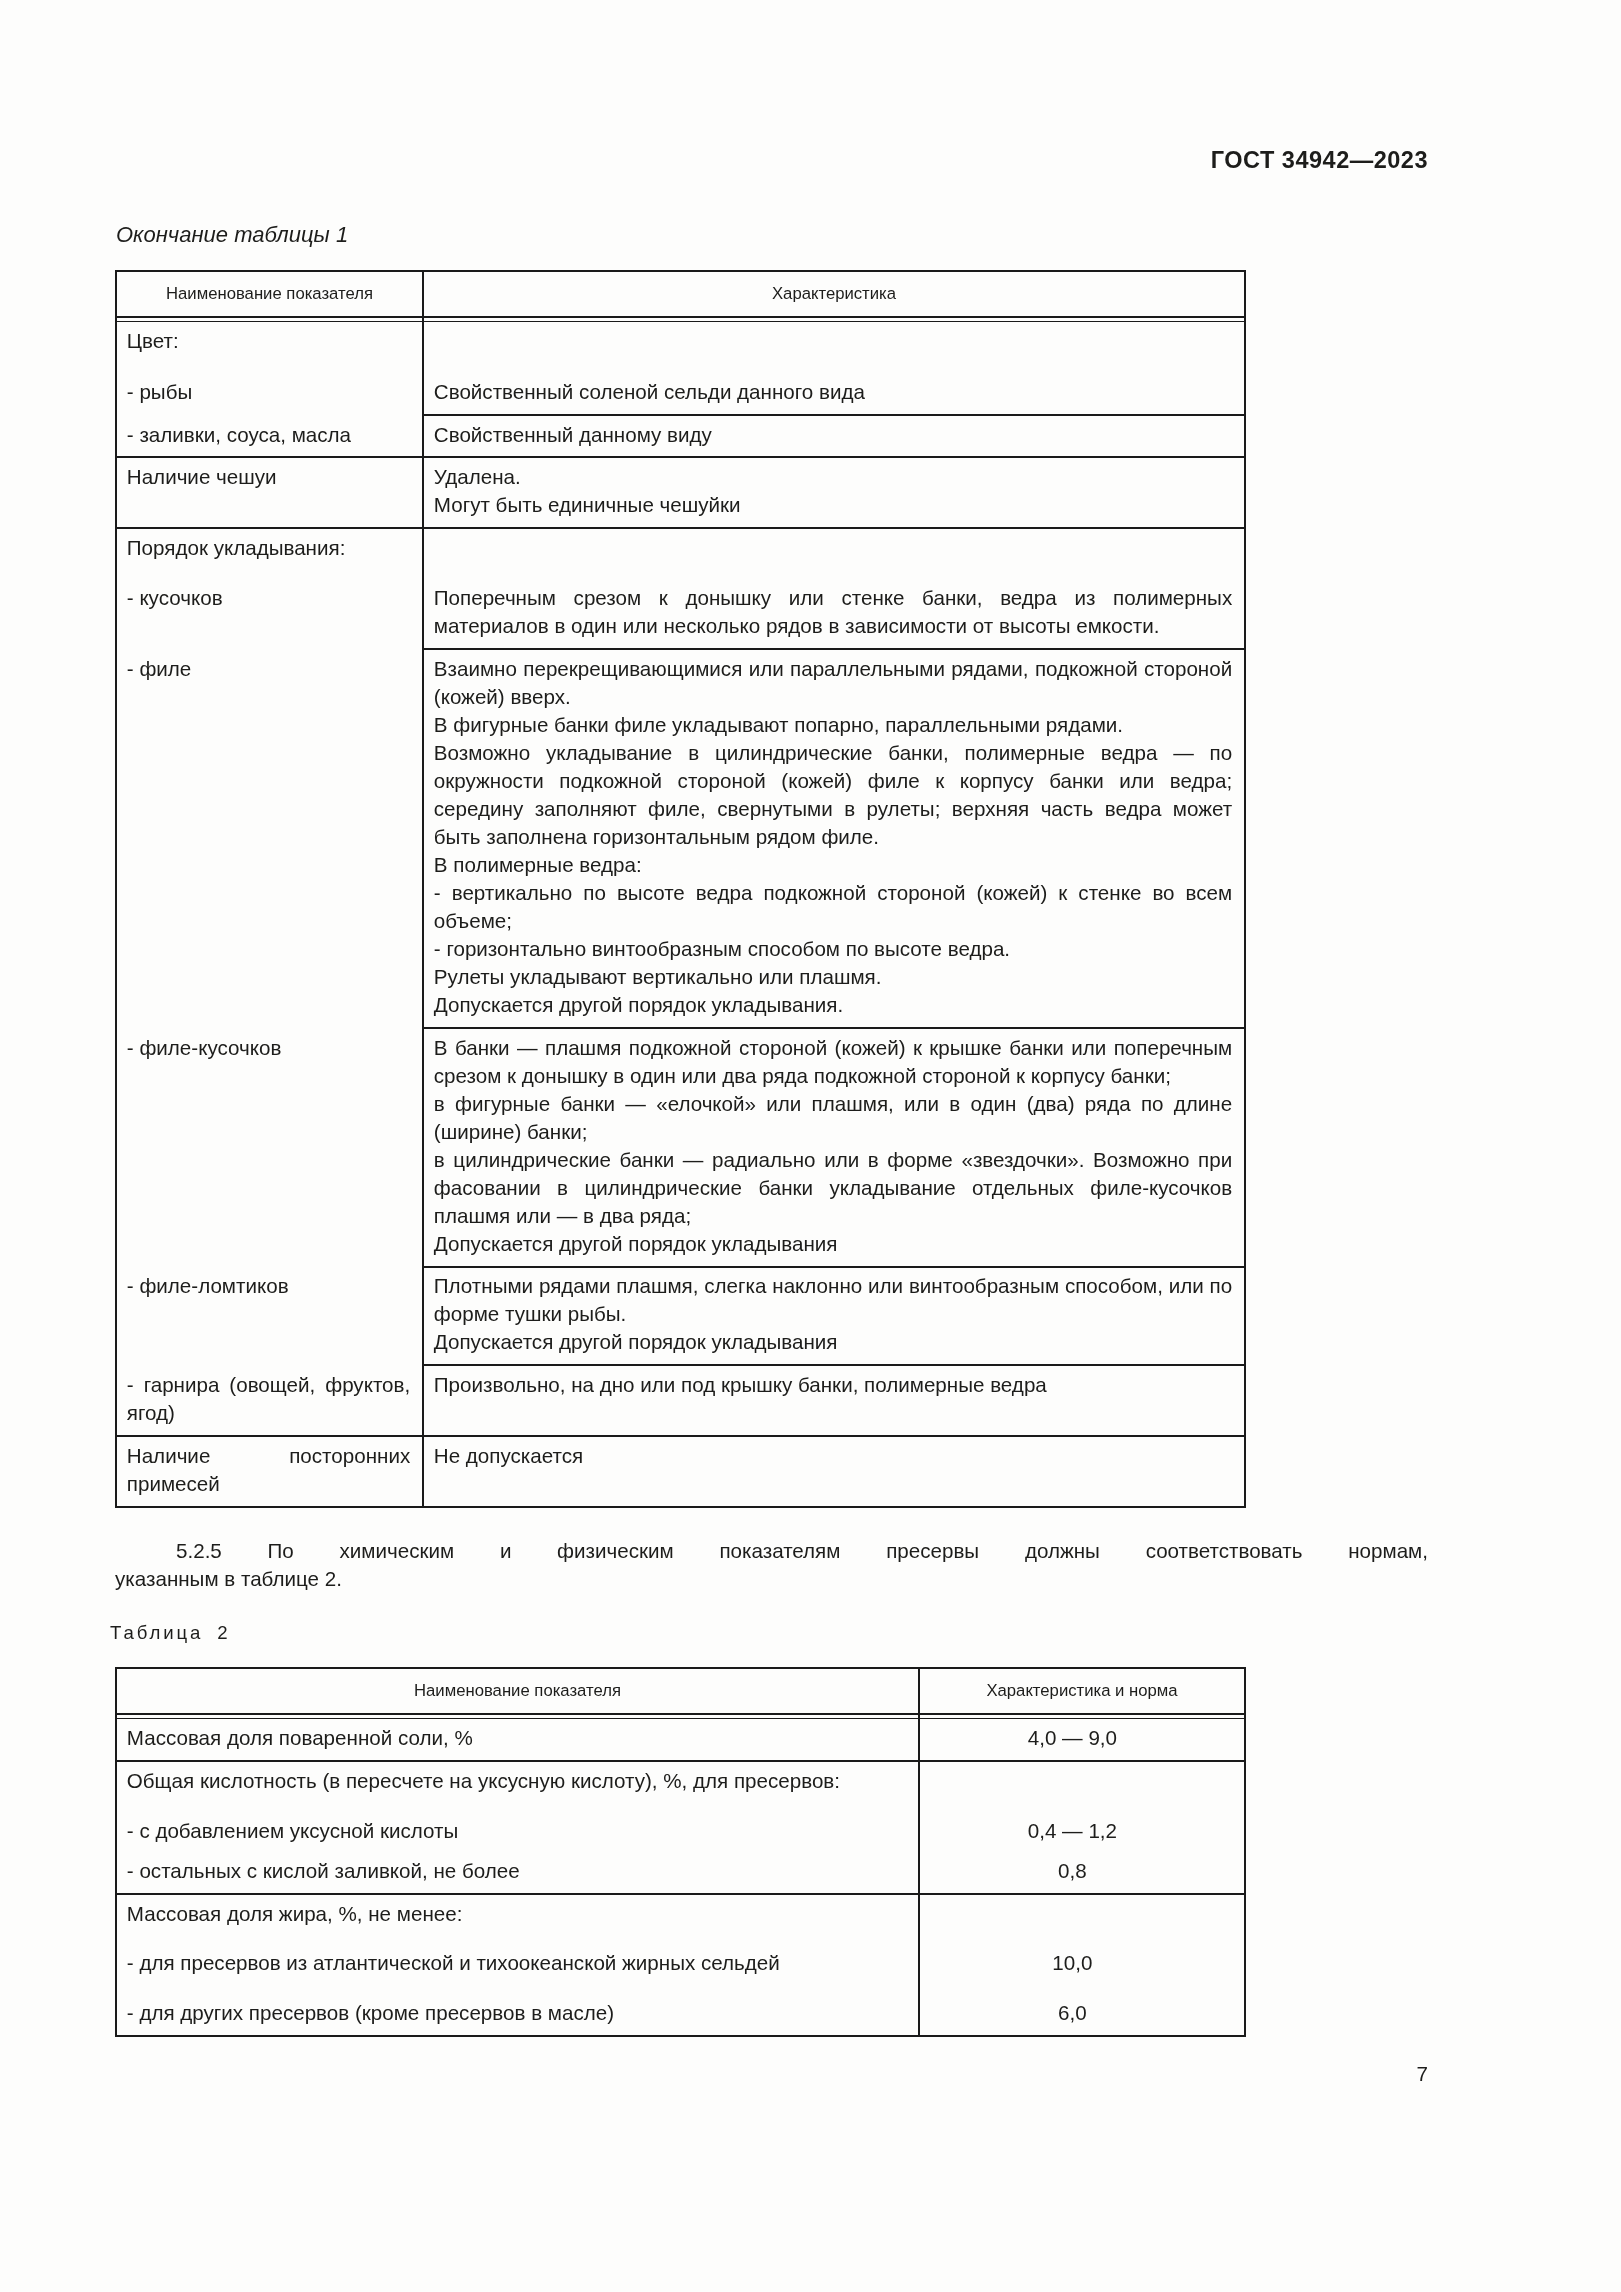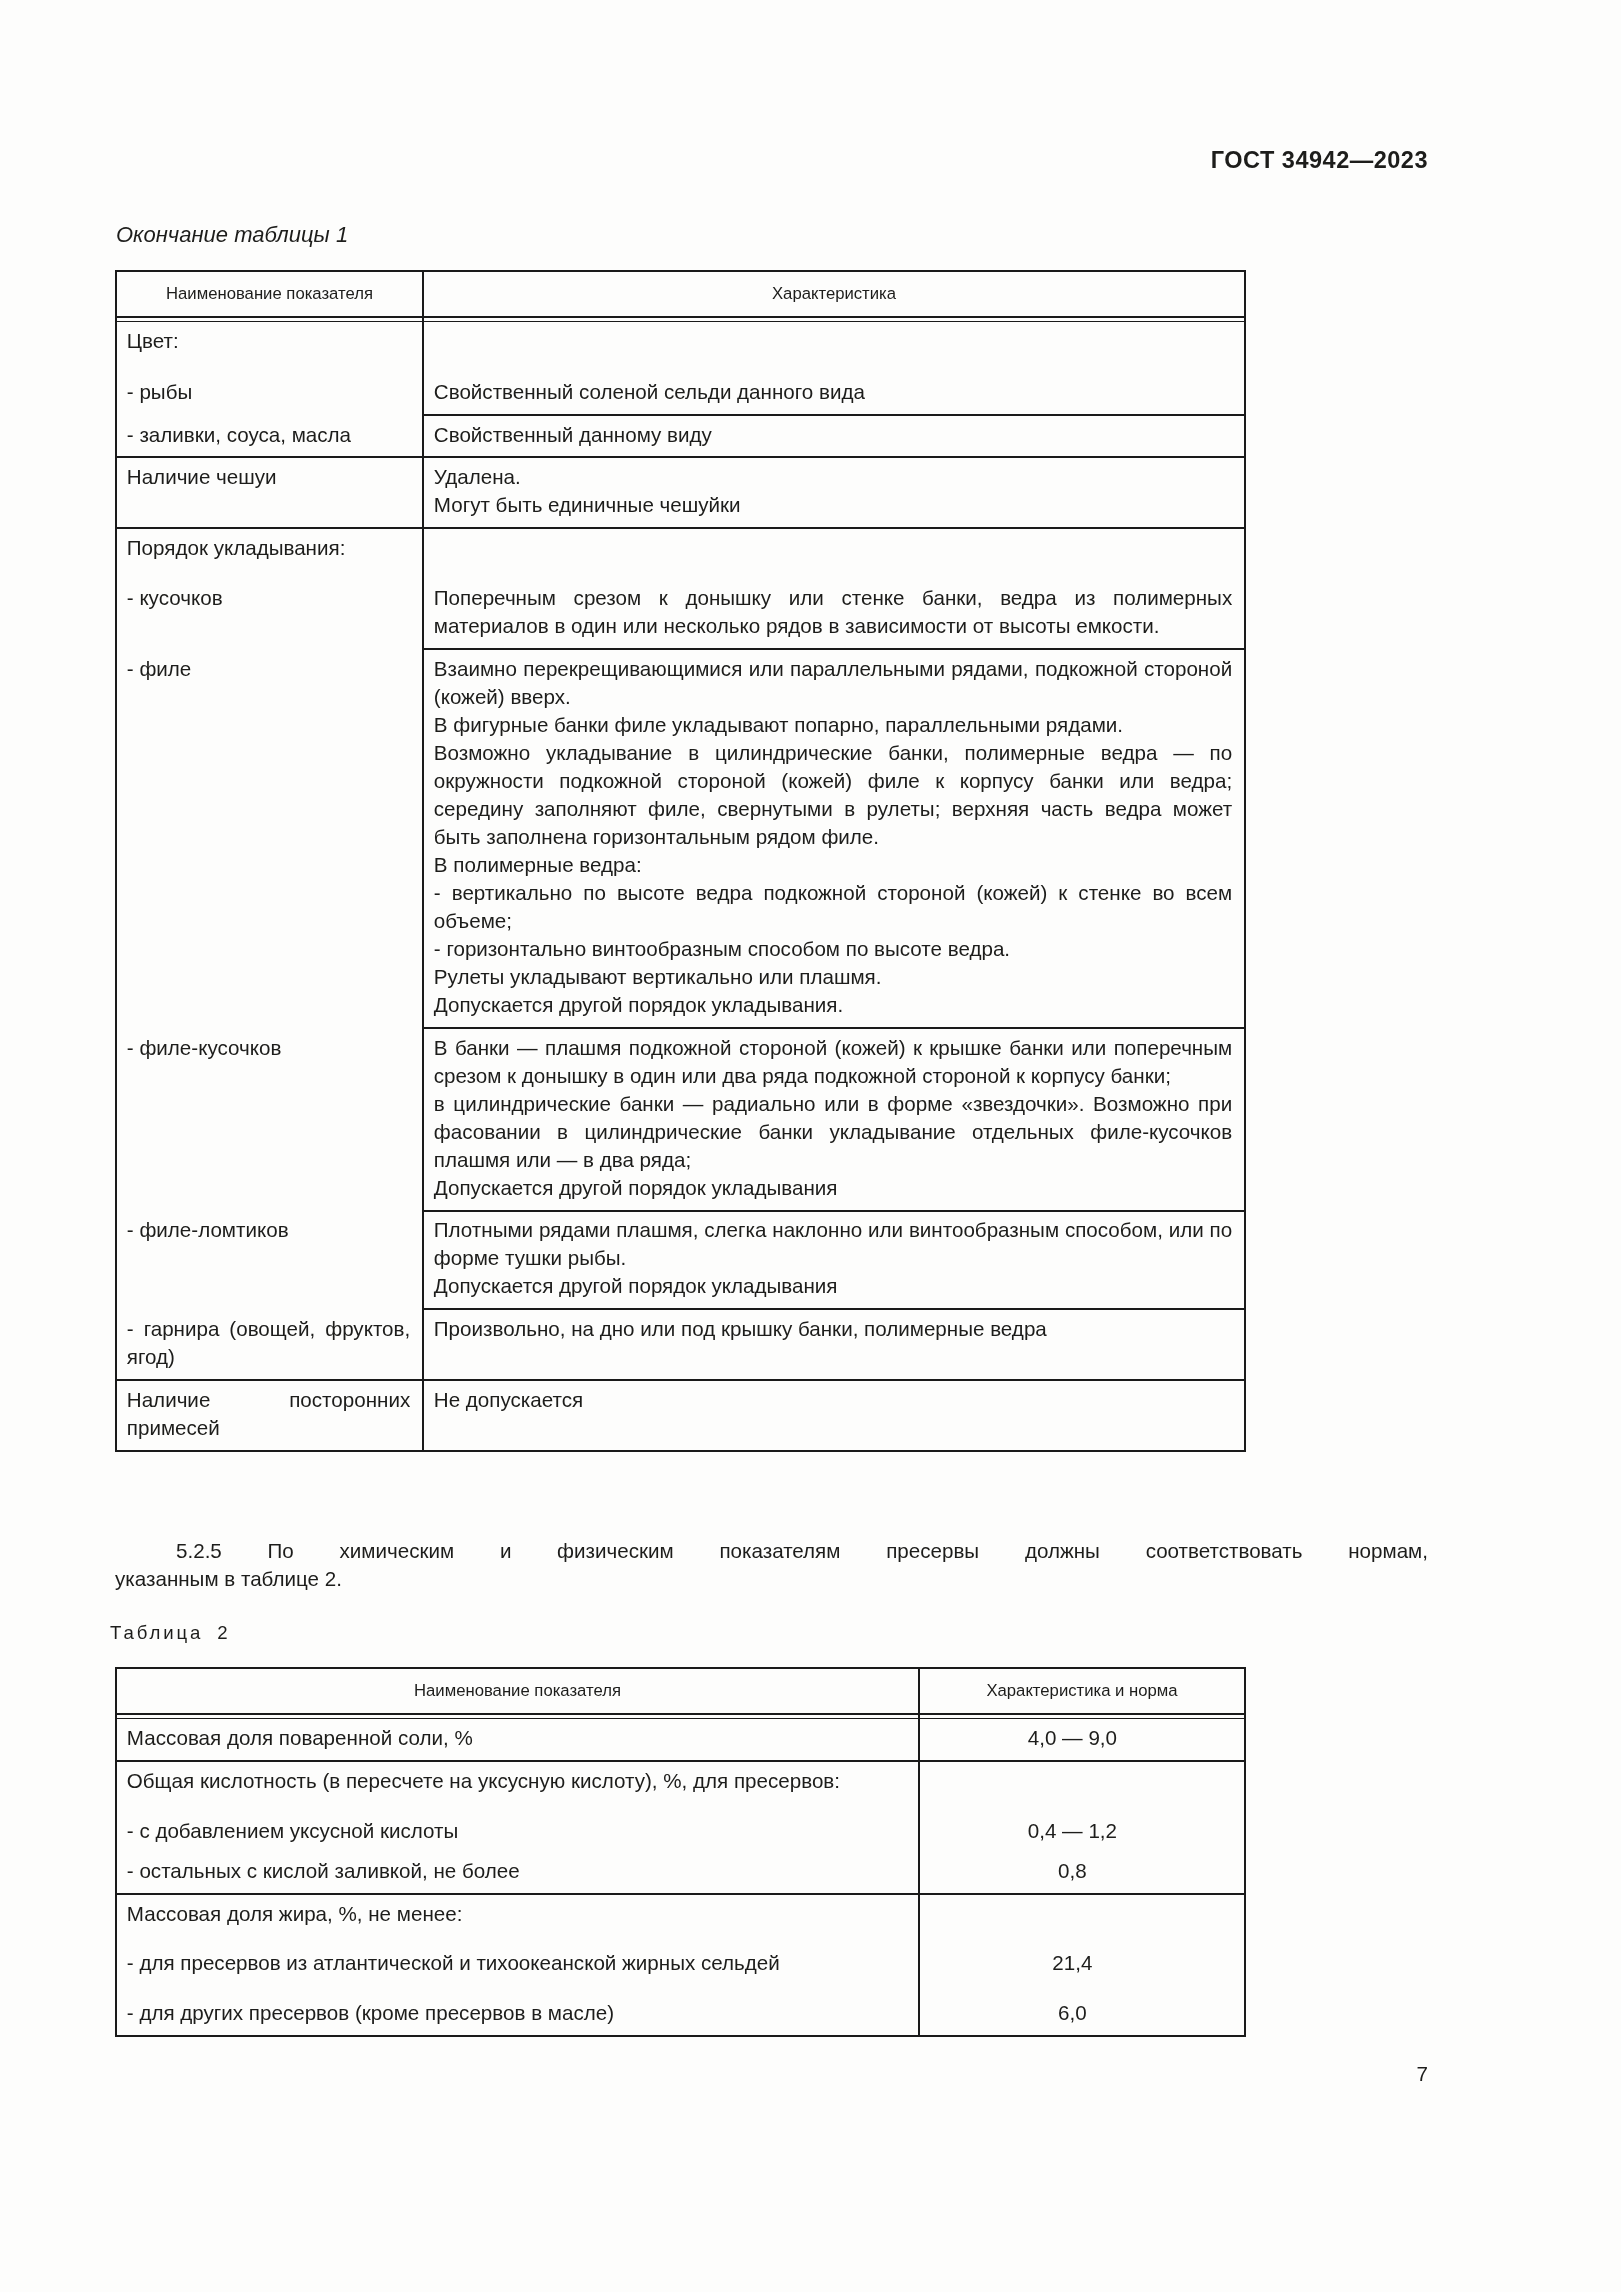--- a/index.html
+++ b/index.html
@@ -92,20 +92,21 @@
     <div>В полимерные ведра:</div>
     <div>- вертикально по высоте ведра подкожной стороной (кожей) к стенке во всем объеме;</div>
     <div>- горизонтально винтообразным способом по высоте ведра.</div>
     <div>Рулеты укладывают вертикально или плашмя.</div>
     <div>Допускается другой порядок укладывания.</div>
   </div>
 
   <div class="c lc">- филе-кусочков</div>
   <div class="c sep">
     <div>В банки — плашмя подкожной стороной (кожей) к крышке банки или поперечным сре­зом к донышку в один или два ряда подкожной стороной к корпусу банки;</div>
+    <div>в фигурные банки — «елочкой» или плашмя, или в один (два) ряда по длине (ширине) банки;</div>
     <div>в цилиндрические банки — радиально или в форме «звездочки». Возможно при фасовании в цилиндрические банки укладывание отдельных филе-кусочков плашмя или — в два ряда;</div>
     <div>Допускается другой порядок укладывания</div>
   </div>
 
   <div class="c lc">- филе-ломтиков</div>
   <div class="c sep">
     <div>Плотными рядами плашмя, слегка наклонно или винтообразным способом, или по форме тушки рыбы.</div>
     <div>Допускается другой порядок укладывания</div>
   </div>
 
@@ -136,19 +137,19 @@
   <div class="c lc just">Общая кислотность (в пересчете на уксусную кислоту), %, для пре­сервов:</div>
   <div class="c"></div>
   <div class="c lc pad-top">- с добавлением уксусной кислоты</div>
   <div class="c val pad-top">0,4 — 1,2</div>
   <div class="c lc fw">- остальных с кислой заливкой, не более</div>
   <div class="c fw val">0,8</div>
 
   <div class="c lc">Массовая доля жира, %, не менее:</div>
   <div class="c"></div>
   <div class="c lc pad-top">- для пресервов из атлантической и тихоокеанской жирных сельдей</div>
-  <div class="c val pad-top">21,4</div>
+  <div class="c val pad-top">10,0</div>
   <div class="c lc pad-top">- для других пресервов (кроме пресервов в масле)</div>
   <div class="c val pad-top">6,0</div>
 </div>
 
 <div class="page-num">7</div>
 
 
 </body></html>

